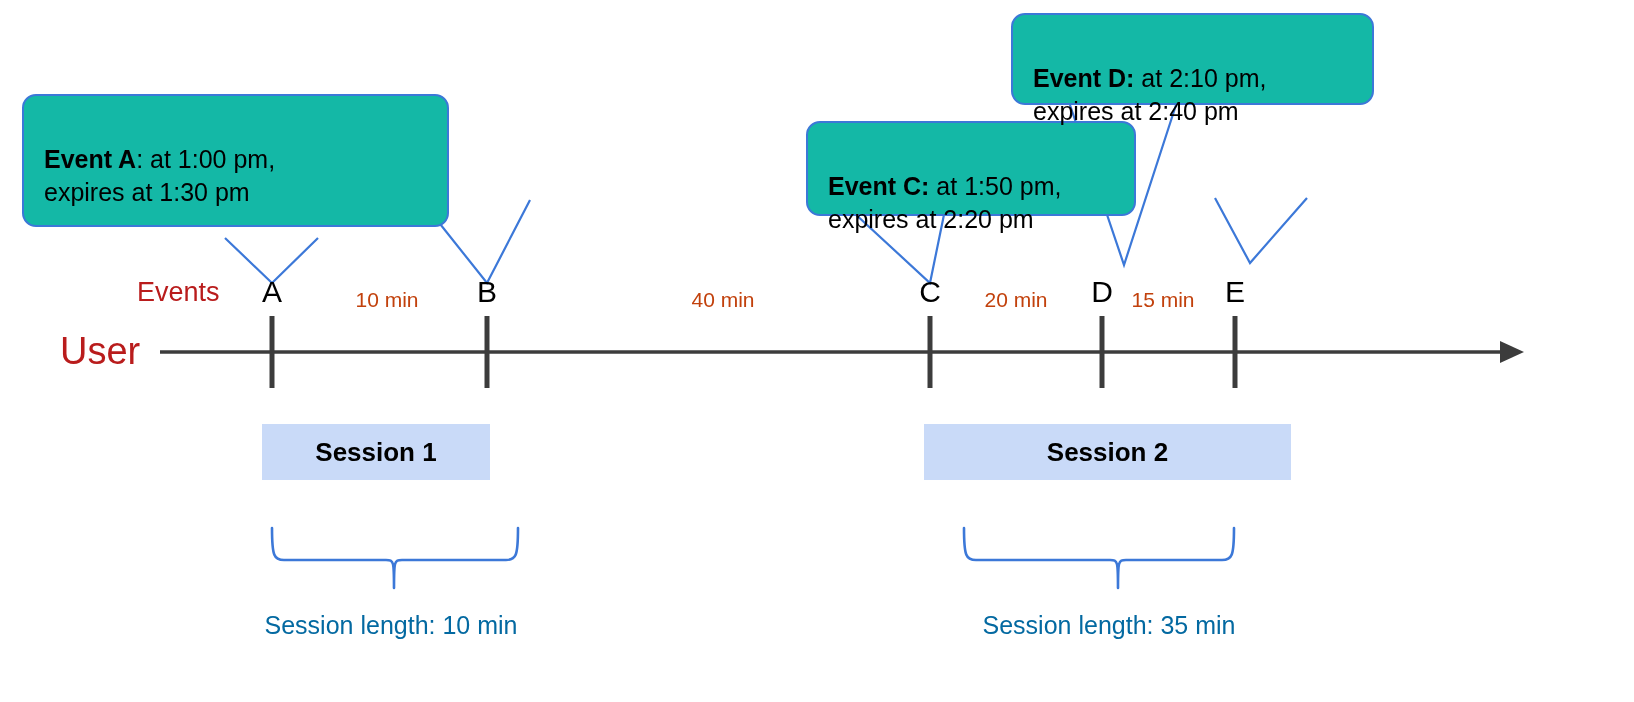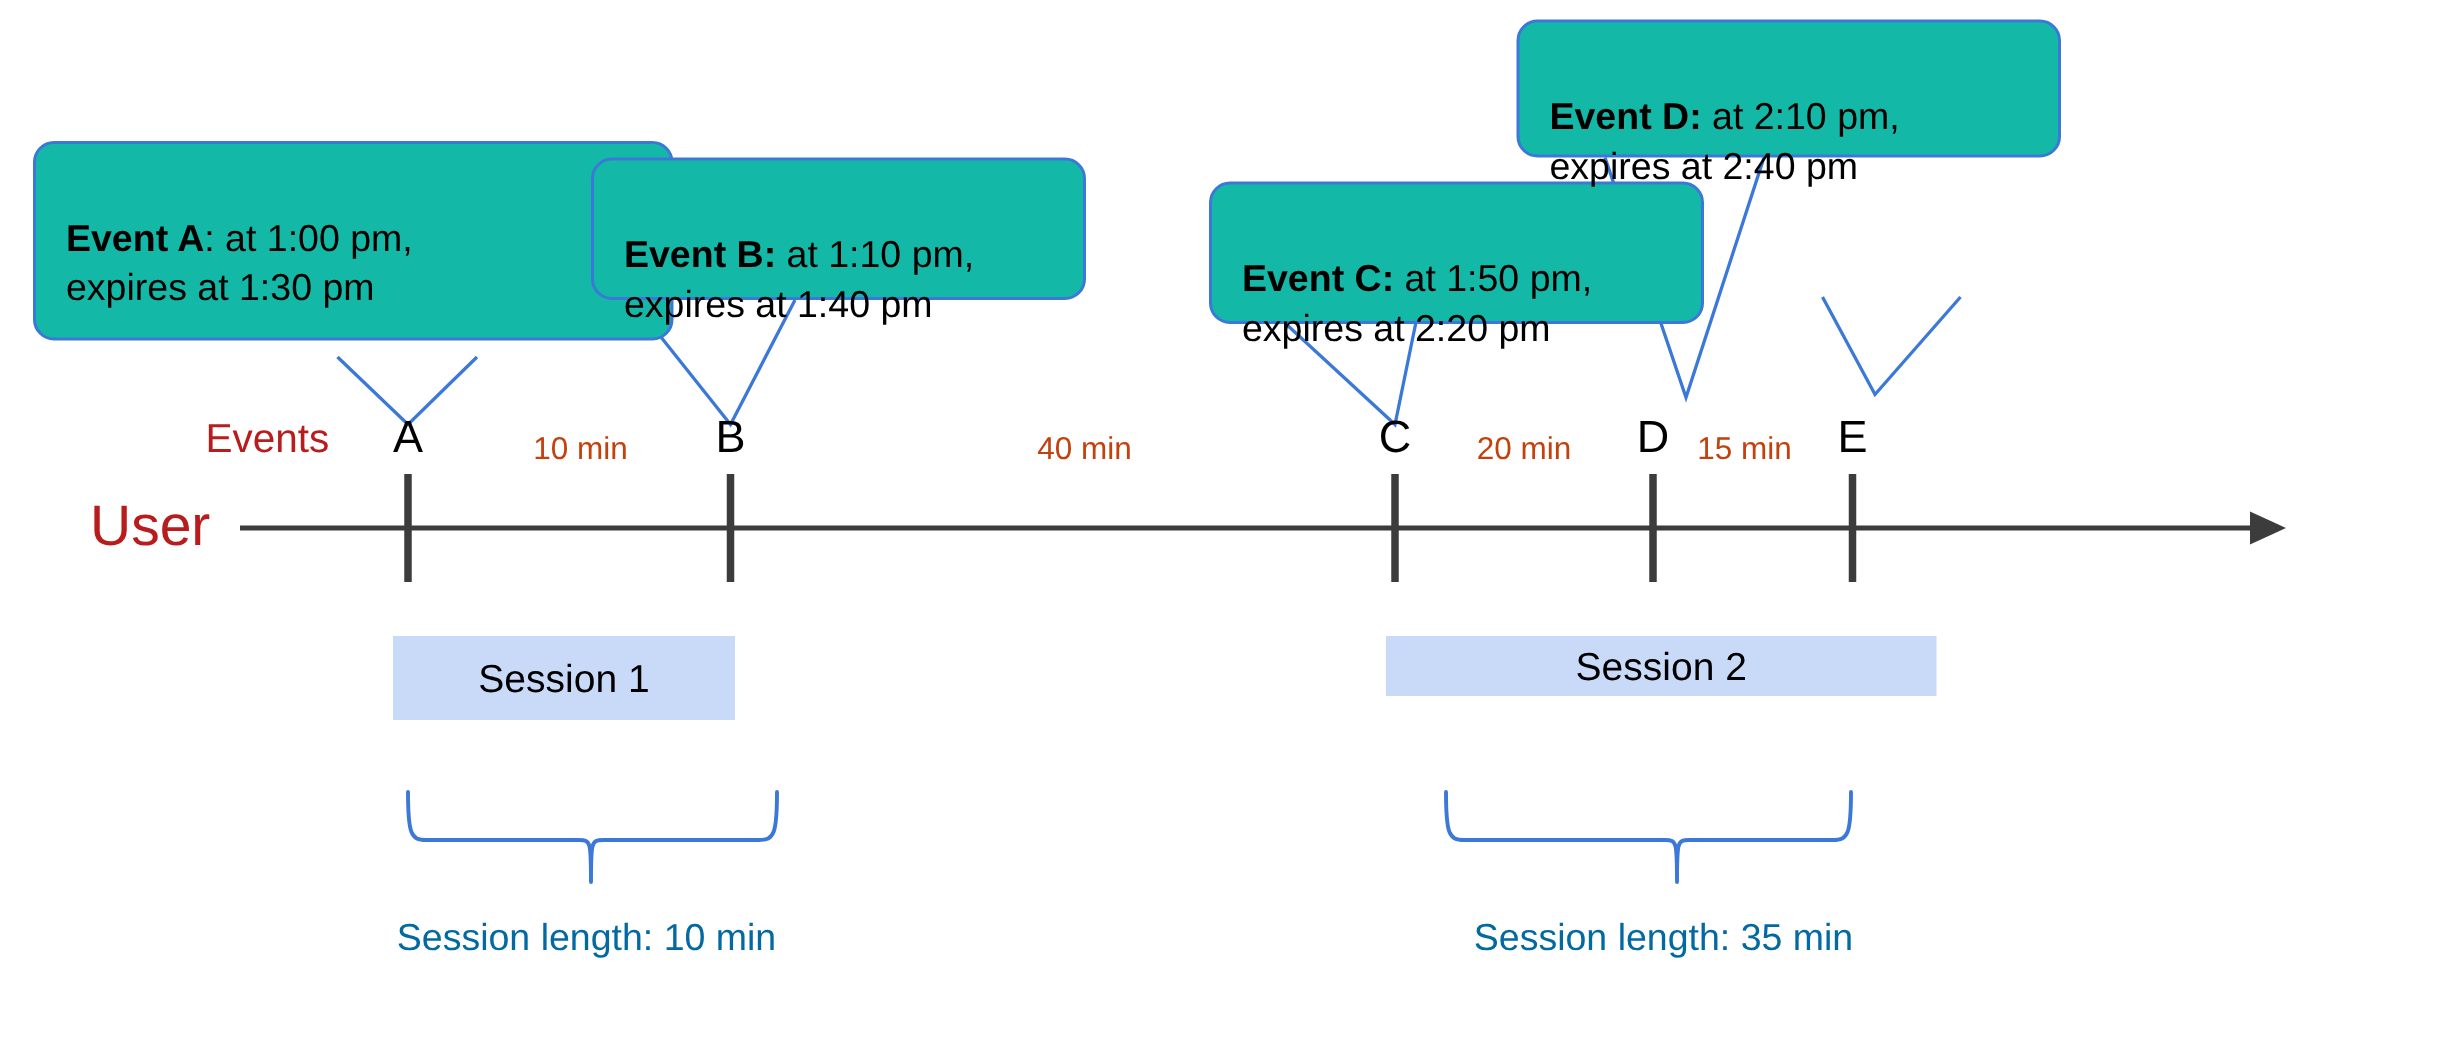--- a/index.html
+++ b/index.html
@@ -69,20 +69,21 @@
   }
   .session-bar {
     position: absolute;
     background: #c9daf8;
     display: flex;
     align-items: center;
     justify-content: center;
     font-size: 26px;
     color: #000000;
     z-index: 2;
+    font-weight: bold;
   }
   .session-len {
     position: absolute;
     font-size: 25px;
     color: #0369a1;
     transform: translateX(-50%);
     top: 611px;
     white-space: nowrap;
   }
 </style>
@@ -121,24 +122,20 @@
 
     <path d="M 964,528 C 964,556 966,560 976,560 L 1110,560 C 1118,560 1118,562 1118,588
              C 1118,562 1118,560 1126,560 L 1222,560 C 1232,560 1234,556 1234,528" fill="none" stroke="#3c78d8" stroke-width="2.6" stroke-linecap="round" stroke-linejoin="round"></path>
   </svg>
 
   <div class="callout" style="left:22px; top:94px; width:427px; height:133px;">
     <span class="ev-name">Event A</span><span>:</span><span> at 1:00 pm,
 expires at 1:30 pm</span>
   </div>
 
-  <div class="callout" style="left:394px; top:105px; width:330px; height:95px;">
-    <span class="ev-name">Event B</span><span class="ev-name">:</span><span> at 1:10 pm,
-expires at 1:40 pm</span>
-  </div>
 
   <div class="callout" style="left:806px; top:121px; width:330px; height:95px;">
     <span class="ev-name">Event C</span><span class="ev-name">:</span><span> at 1:50 pm,
 expires at 2:20 pm</span>
   </div>
 
   <div class="callout" style="left:1011px; top:13px; width:363px; height:92px;">
     <span class="ev-name">Event D</span><span class="ev-name">:</span><span> at 2:10 pm,
 expires at 2:40 pm</span>
   </div>
@@ -154,20 +151,20 @@
   <div class="marker-letter" style="left:1235px;">E</div>
 
   <div class="interval-label" style="left:387px;">10 min</div>
   <div class="interval-label" style="left:723px;">40 min</div>
   <div class="interval-label" style="left:1016px;">20 min</div>
   <div class="interval-label" style="left:1163px;">15 min</div>
 
   <div class="session-bar" style="left:262px; top:424px; width:228px; height:56px;">
     <span>Session 1</span>
   </div>
-  <div class="session-bar" style="left:924px; top:424px; width:367px; height:40px;">
+  <div class="session-bar" style="left:924px; top:424px; width:367px; height:56px;">
     <span>Session 2</span>
   </div>
 
   <div class="session-len" style="left:391px;">Session length: 10 min</div>
   <div class="session-len" style="left:1109px;">Session length: 35 min</div>
 
 </div>
 
 </body></html>

